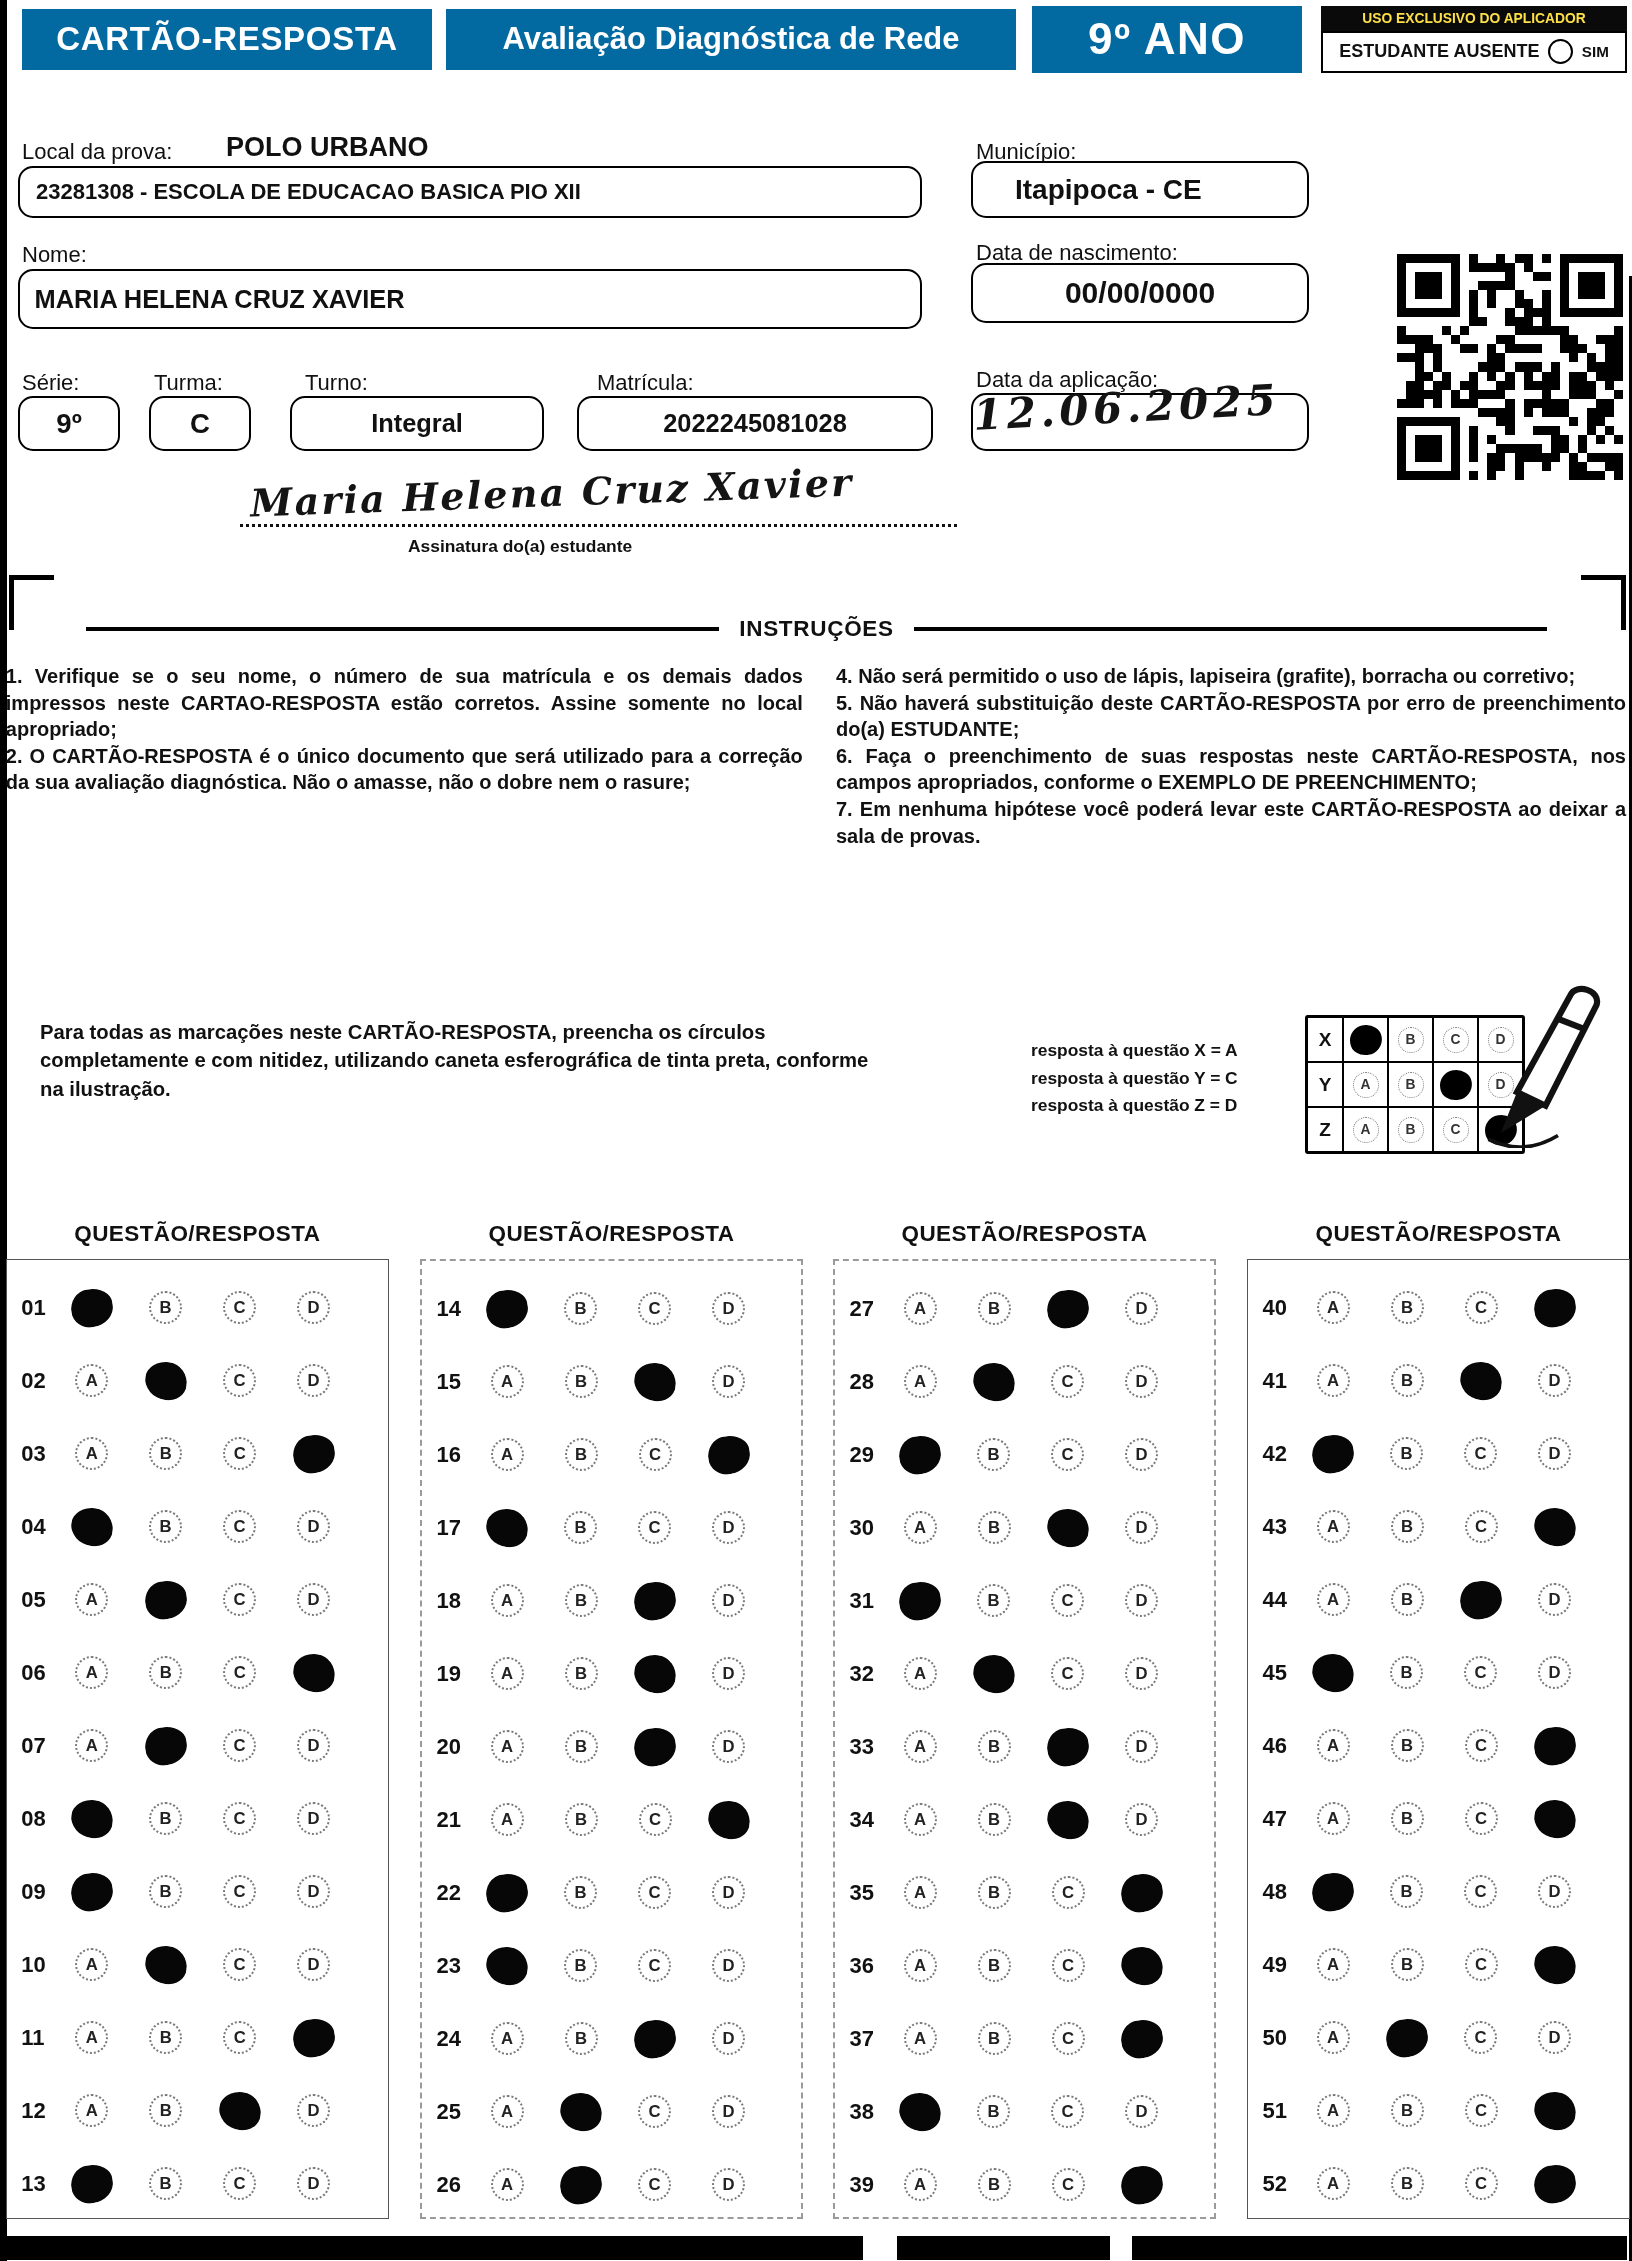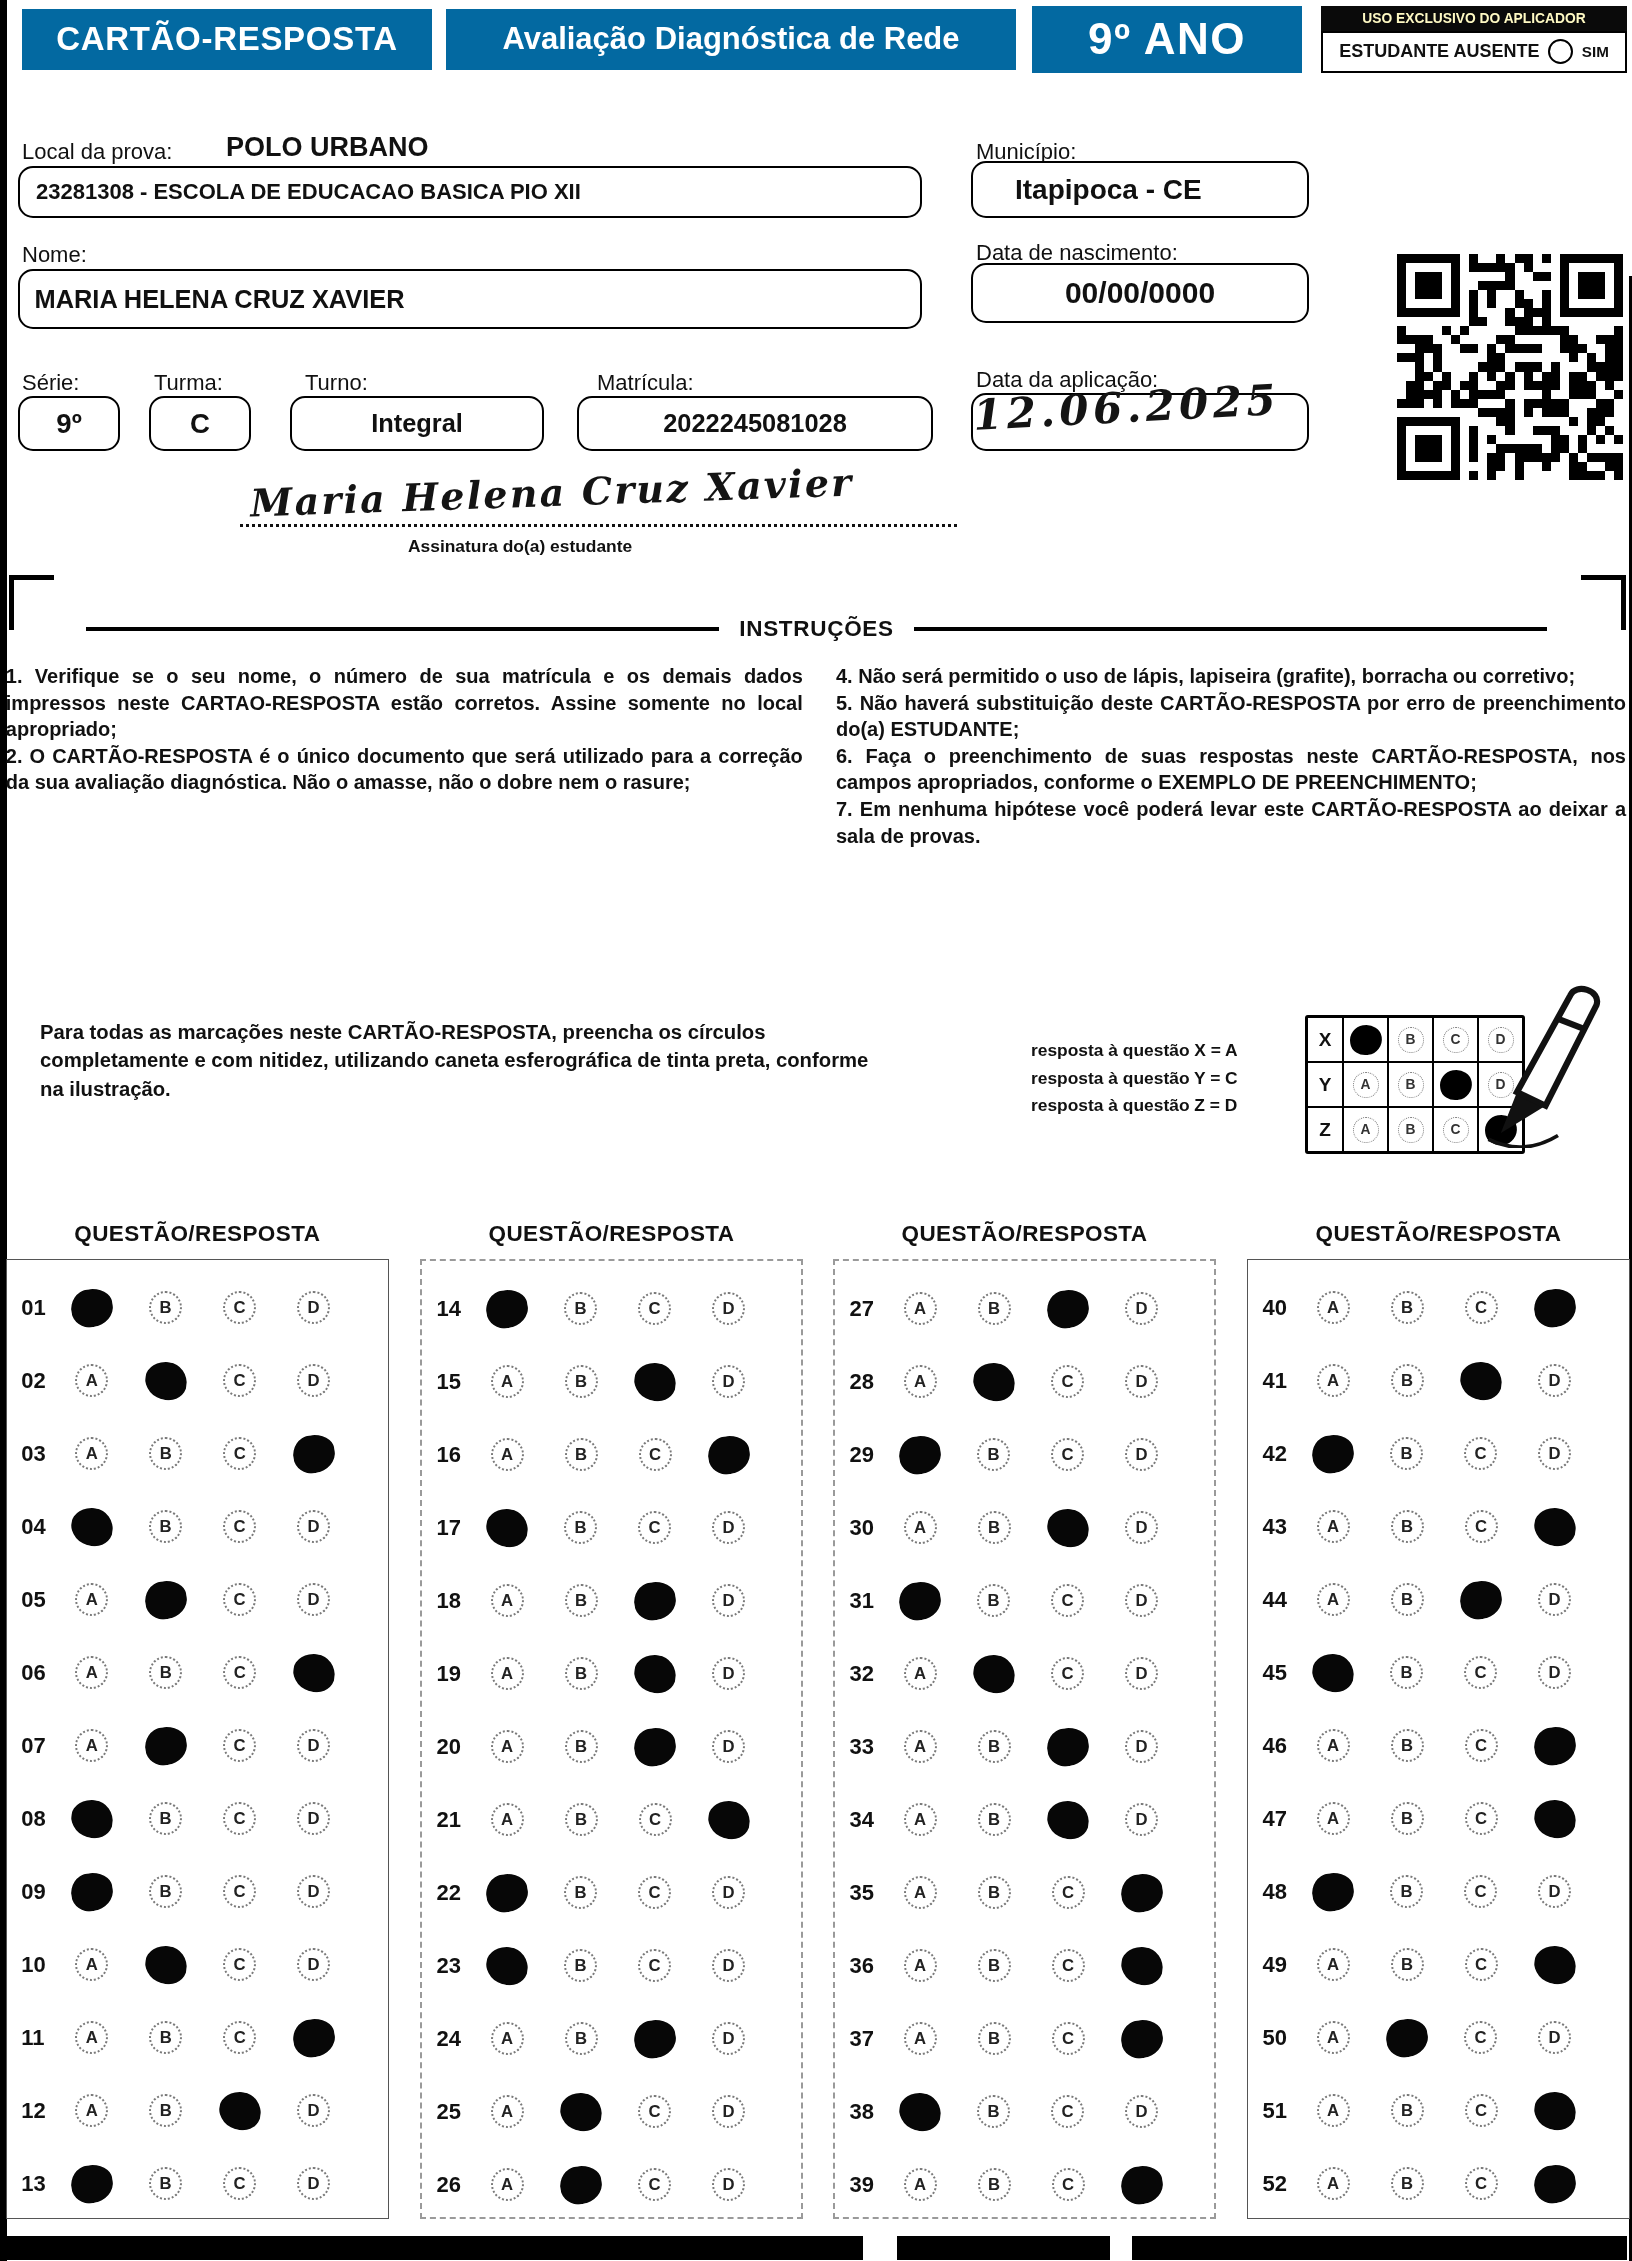--- a/index.html
+++ b/index.html
@@ -7,21 +7,21 @@
   .page{position:relative;width:1633px;height:2261px;background:#fff;color:#111;overflow:hidden;margin:0 auto}
   .edge-left{position:absolute;left:0;top:0;width:6.5px;height:100%;background:#000}
   .edge-right{position:absolute;right:0;top:276px;width:3.6px;height:1985px;background:#000}
 
   
   .black-box{background:#0369a1;color:#fff;display:flex;align-items:center;justify-content:center;font-weight:700}
   .hdr-title{position:absolute;left:22px;top:8.7px;width:410px;height:61px;font-size:33px;letter-spacing:0.7px}
   .hdr-sub{position:absolute;left:446px;top:8.7px;width:570px;height:61px;font-size:31px}
   .hdr-grade{position:absolute;left:1032px;top:5.8px;width:270px;height:67px;font-size:44px;letter-spacing:1.5px}
   .aplicador{position:absolute;left:1321px;top:5.8px;width:306px}
-  .aplicador-title{background:#0a0a0a;color:#fef9c3;font-size:13.8px;font-weight:700;text-align:center;padding:5.1px 0}
+  .aplicador-title{background:#0a0a0a;color:#fde047;font-size:13.8px;font-weight:700;text-align:center;padding:5.1px 0}
   .aplicador-body{border:2.2px solid #000;display:flex;align-items:center;justify-content:center;gap:8.7px;height:42px;background:#fff}
   .absent-label{font-size:18px;font-weight:700}
   .absent-circle{width:25px;height:25px;border:2.2px solid #000;border-radius:50%;flex:0 0 auto}
   .absent-option{font-size:15.2px;font-weight:700}
 
   
   .lbl{position:absolute;font-weight:400;font-size:22px}
   .fbox{position:absolute;border:2.2px solid #000;border-radius:15px;display:flex;align-items:center;font-weight:700;background:#fff}
   .lbl-local{left:22px;top:139px}
   .val-local{position:absolute;left:226px;top:132px;font-weight:700;font-size:27px}

